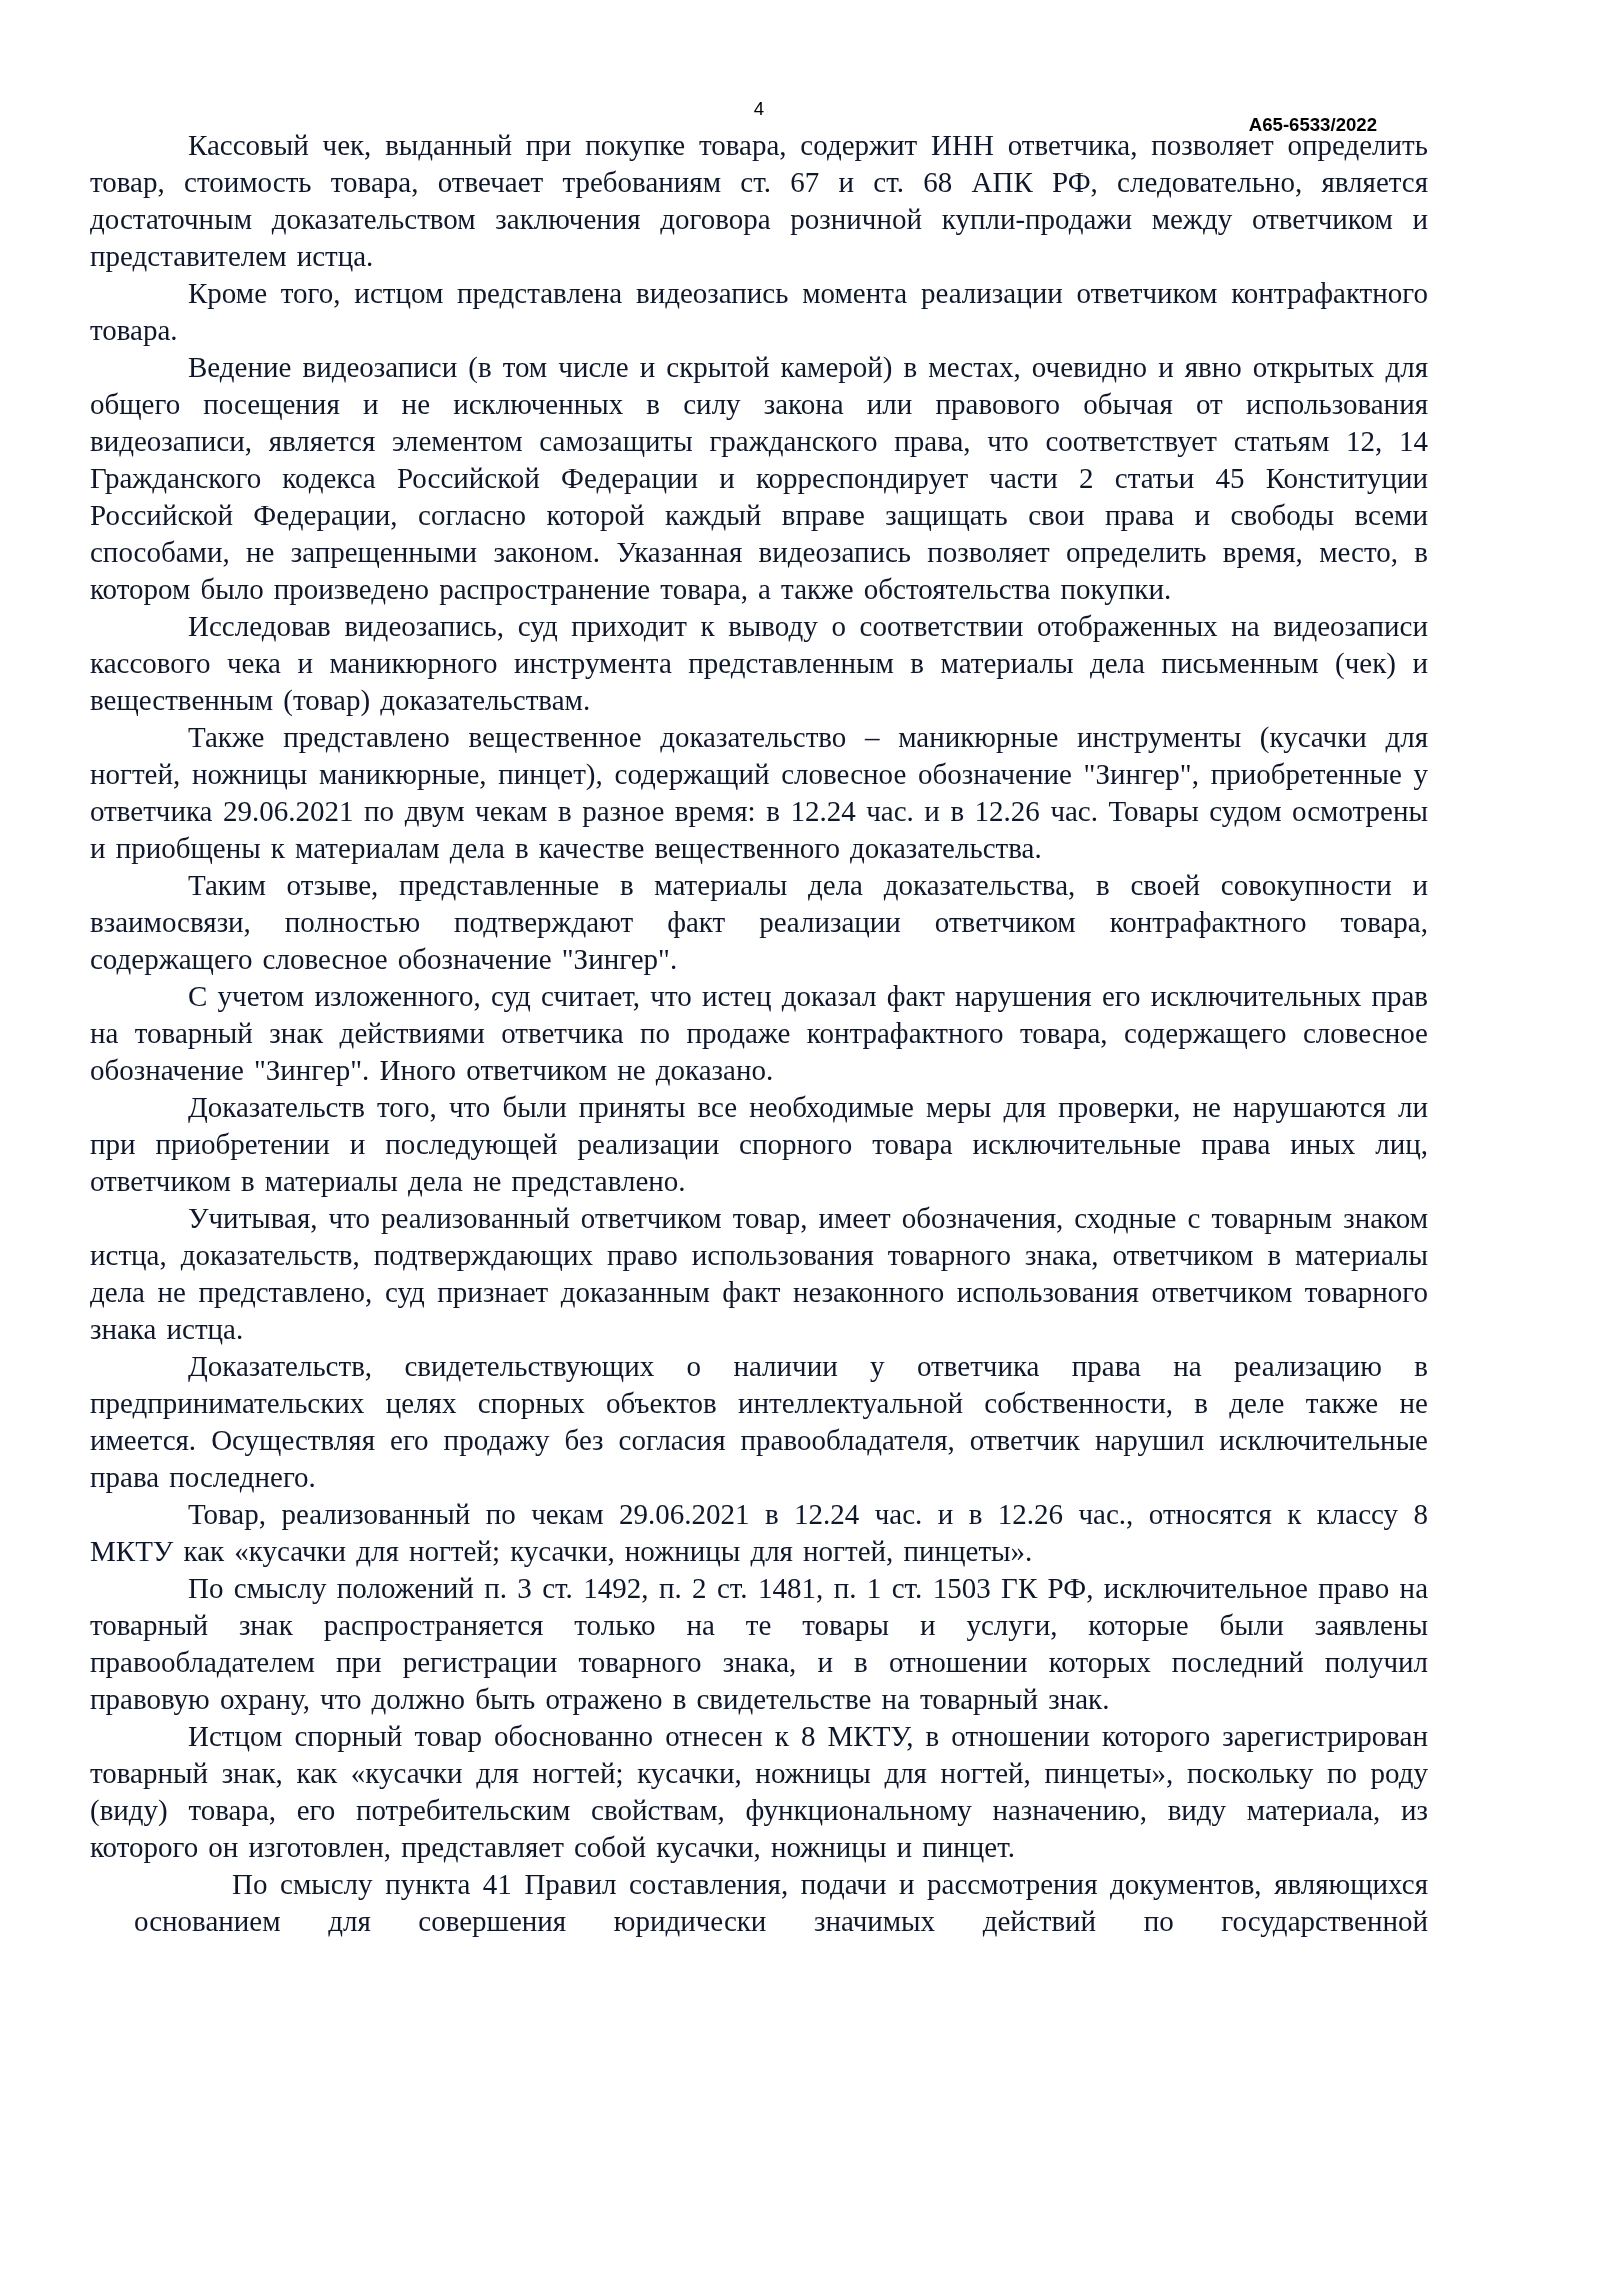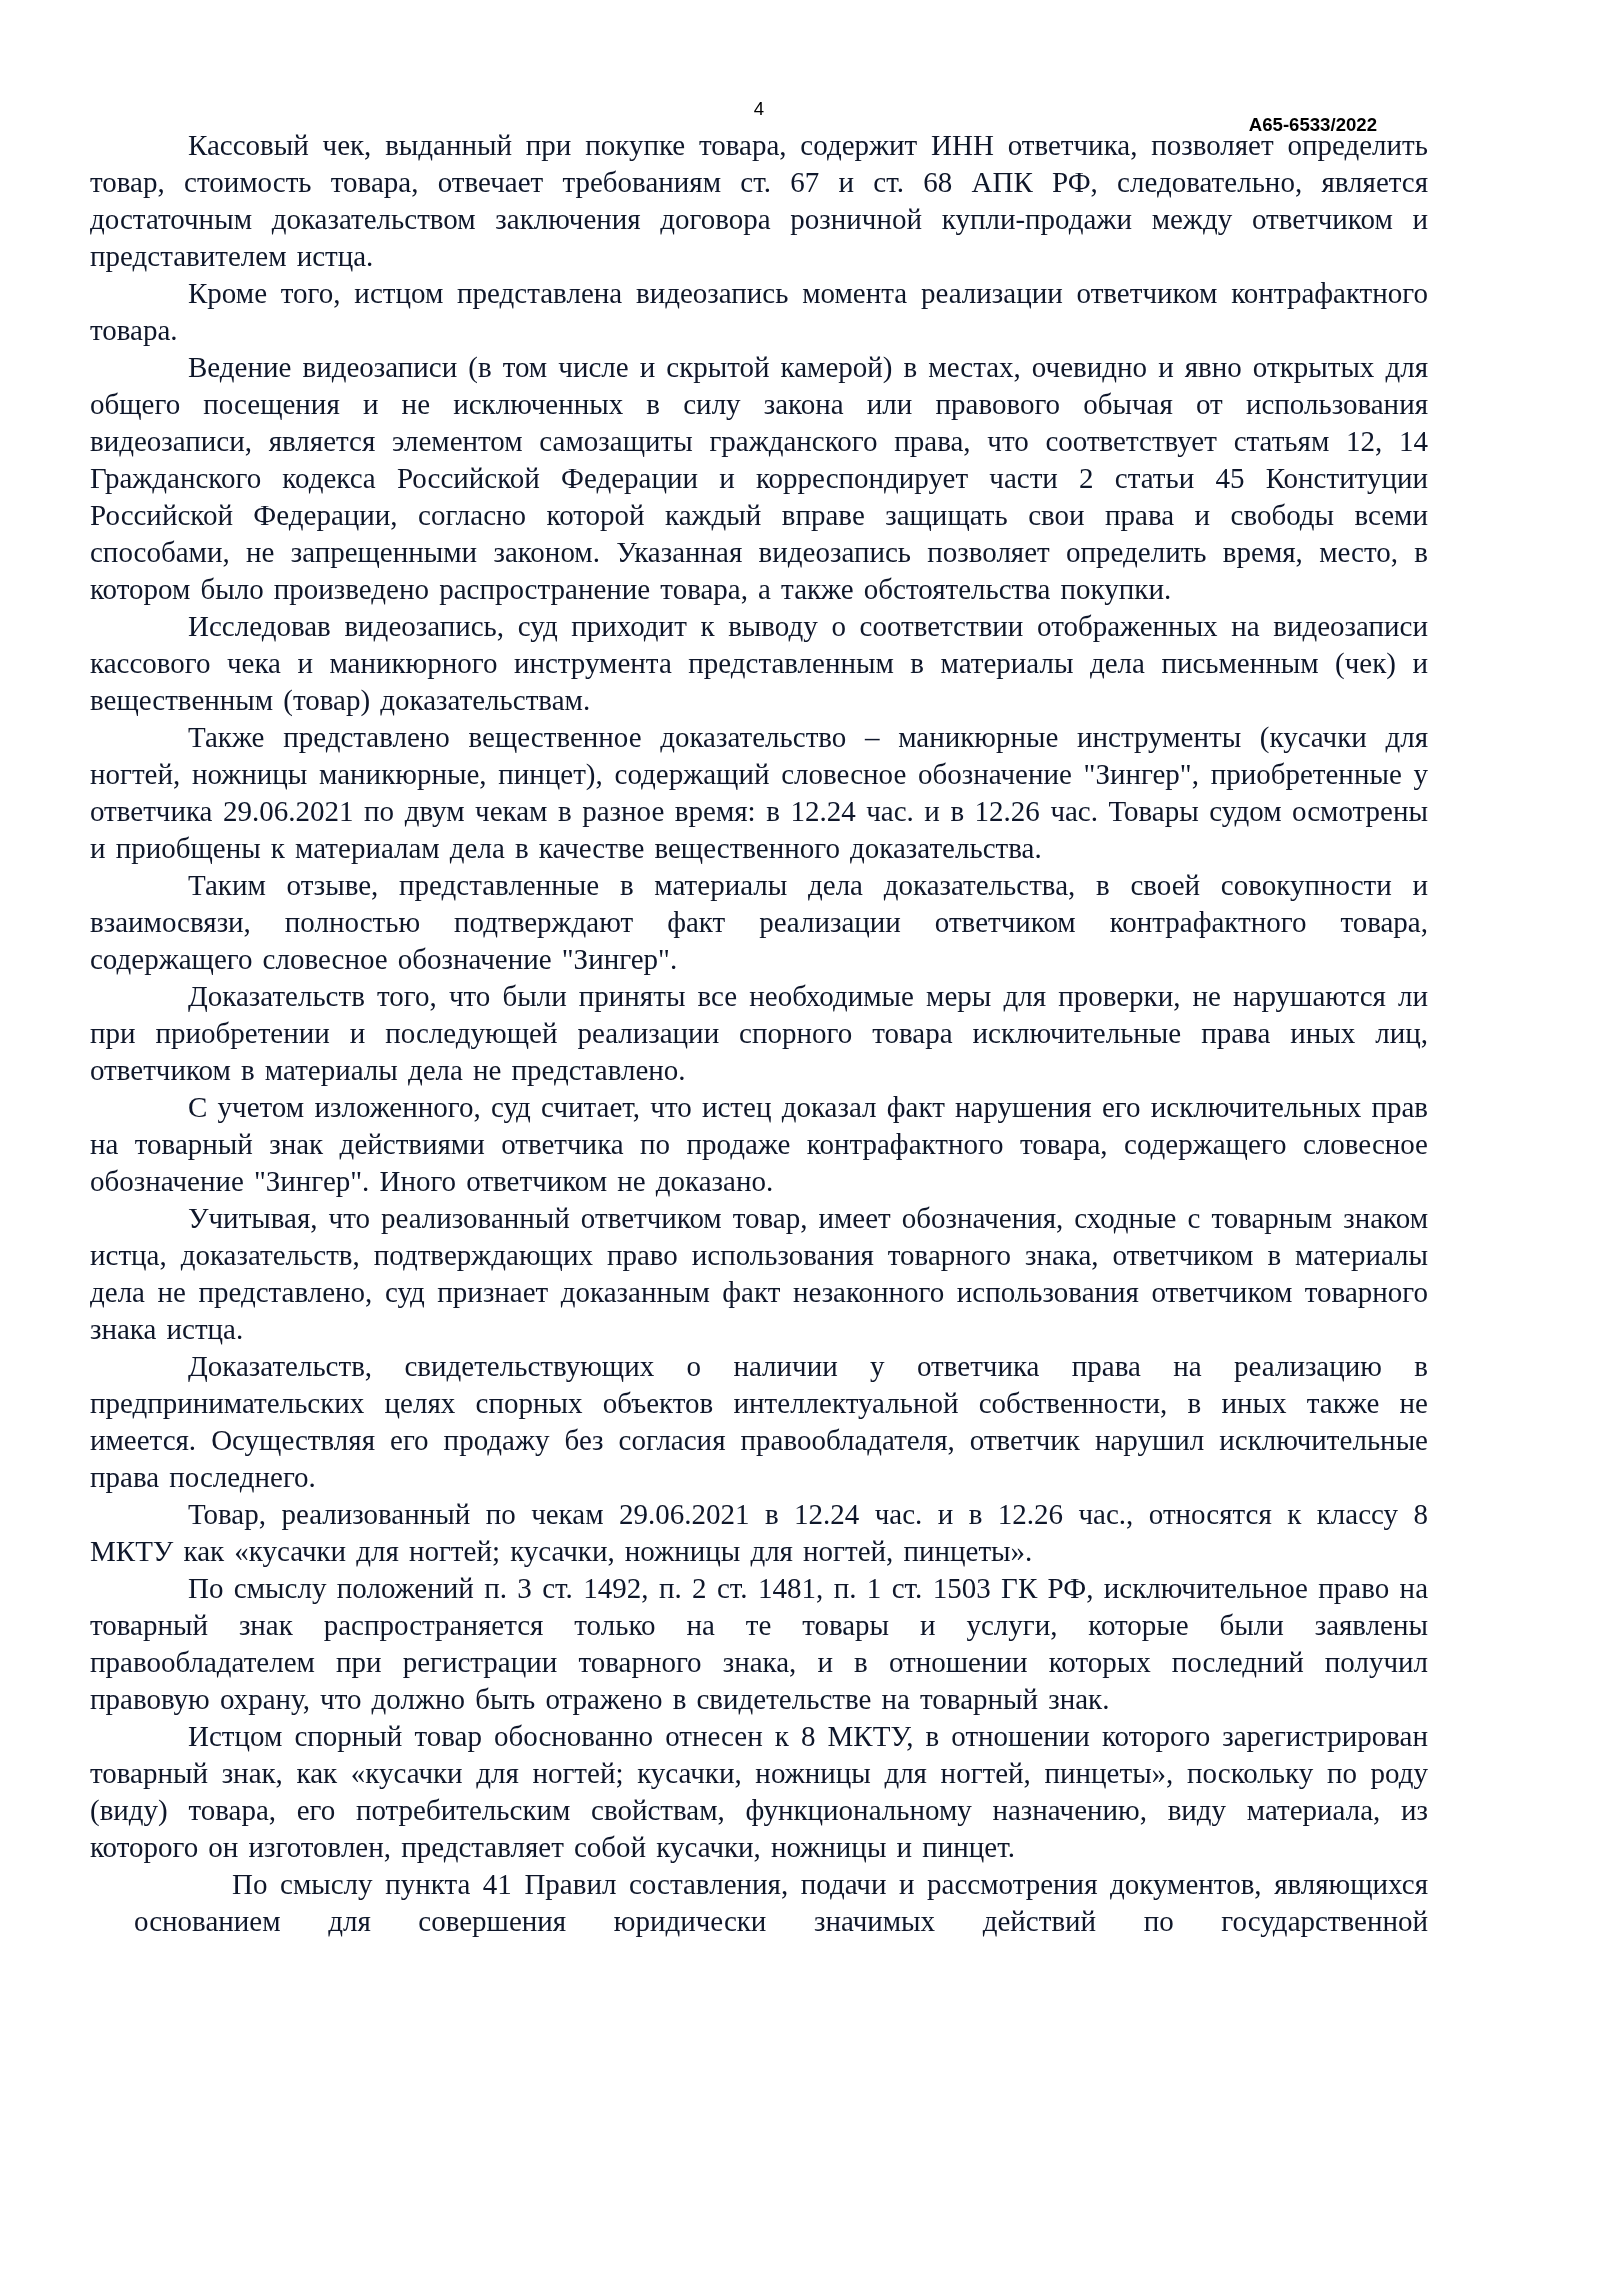--- a/index.html
+++ b/index.html
@@ -60,24 +60,24 @@
     <span class="case-number">А65-6533/2022</span>
   </div>
 
   <div class="document-body">
     <p>Кассовый чек, выданный при покупке товара, содержит ИНН ответчика, позволяет определить товар, стоимость товара, отвечает требованиям ст. 67 и ст. 68 АПК РФ, следовательно, является достаточным доказательством заключения договора розничной купли-продажи между ответчиком и представителем истца.</p>
     <p>Кроме того, истцом представлена видеозапись момента реализации ответчиком контрафактного товара.</p>
     <p>Ведение видеозаписи (в том числе и скрытой камерой) в местах, очевидно и явно открытых для общего посещения и не исключенных в силу закона или правового обычая от использования видеозаписи, является элементом самозащиты гражданского права, что соответствует статьям 12, 14 Гражданского кодекса Российской Федерации и корреспондирует части 2 статьи 45 Конституции Российской Федерации, согласно которой каждый вправе защищать свои права и свободы всеми способами, не запрещенными законом. Указанная видеозапись позволяет определить время, место, в котором было произведено распространение товара, а также обстоятельства покупки.</p>
     <p>Исследовав видеозапись, суд приходит к выводу о соответствии отображенных на видеозаписи кассового чека и маникюрного инструмента представленным в материалы дела письменным (чек) и вещественным (товар) доказательствам.</p>
     <p>Также представлено вещественное доказательство – маникюрные инструменты (кусачки для ногтей, ножницы маникюрные, пинцет), содержащий словесное обозначение "Зингер", приобретенные у ответчика 29.06.2021 по двум чекам в разное время: в 12.24 час. и в 12.26 час. Товары судом осмотрены и приобщены к материалам дела в качестве вещественного доказательства.</p>
     <p>Таким отзыве, представленные в материалы дела доказательства, в своей совокупности и взаимосвязи, полностью подтверждают факт реализации ответчиком контрафактного товара, содержащего словесное обозначение "Зингер".</p>
+    <p>С учетом изложенного, суд считает, что истец доказал факт нарушения его исключительных прав на товарный знак действиями ответчика по продаже контрафактного товара, содержащего словесное обозначение "Зингер". Иного ответчиком не доказано.</p>
     <p>Доказательств того, что были приняты все необходимые меры для проверки, не нарушаются ли при приобретении и последующей реализации спорного товара исключительные права иных лиц, ответчиком в материалы дела не представлено.</p>
-    <p>С учетом изложенного, суд считает, что истец доказал факт нарушения его исключительных прав на товарный знак действиями ответчика по продаже контрафактного товара, содержащего словесное обозначение "Зингер". Иного ответчиком не доказано.</p>
     <p>Учитывая, что реализованный ответчиком товар, имеет обозначения, сходные с товарным знаком истца, доказательств, подтверждающих право использования товарного знака, ответчиком в материалы дела не представлено, суд признает доказанным факт незаконного использования ответчиком товарного знака истца.</p>
-    <p>Доказательств, свидетельствующих о наличии у ответчика права на реализацию в предпринимательских целях спорных объектов интеллектуальной собственности, в иных также не имеется. Осуществляя его продажу без согласия правообладателя, ответчик нарушил исключительные права последнего.</p>
+    <p>Доказательств, свидетельствующих о наличии у ответчика права на реализацию в предпринимательских целях спорных объектов интеллектуальной собственности, в деле также не имеется. Осуществляя его продажу без согласия правообладателя, ответчик нарушил исключительные права последнего.</p>
     <p>Товар, реализованный по чекам 29.06.2021 в 12.24 час. и в 12.26 час., относятся к классу 8 МКТУ как «кусачки для ногтей; кусачки, ножницы для ногтей, пинцеты».</p>
     <p>По смыслу положений п. 3 ст. 1492, п. 2 ст. 1481, п. 1 ст. 1503 ГК РФ, исключительное право на товарный знак распространяется только на те товары и услуги, которые были заявлены правообладателем при регистрации товарного знака, и в отношении которых последний получил правовую охрану, что должно быть отражено в свидетельстве на товарный знак.</p>
     <p>Истцом спорный товар обоснованно отнесен к 8 МКТУ, в отношении которого зарегистрирован товарный знак, как «кусачки для ногтей; кусачки, ножницы для ногтей, пинцеты», поскольку по роду (виду) товара, его потребительским свойствам, функциональному назначению, виду материала, из которого он изготовлен, представляет собой кусачки, ножницы и пинцет.</p>
     <p class="continues">По смыслу пункта 41 Правил составления, подачи и рассмотрения документов, являющихся основанием для совершения юридически значимых действий по государственной</p>
   </div>
 
 </div>
 
 
 </body></html>

